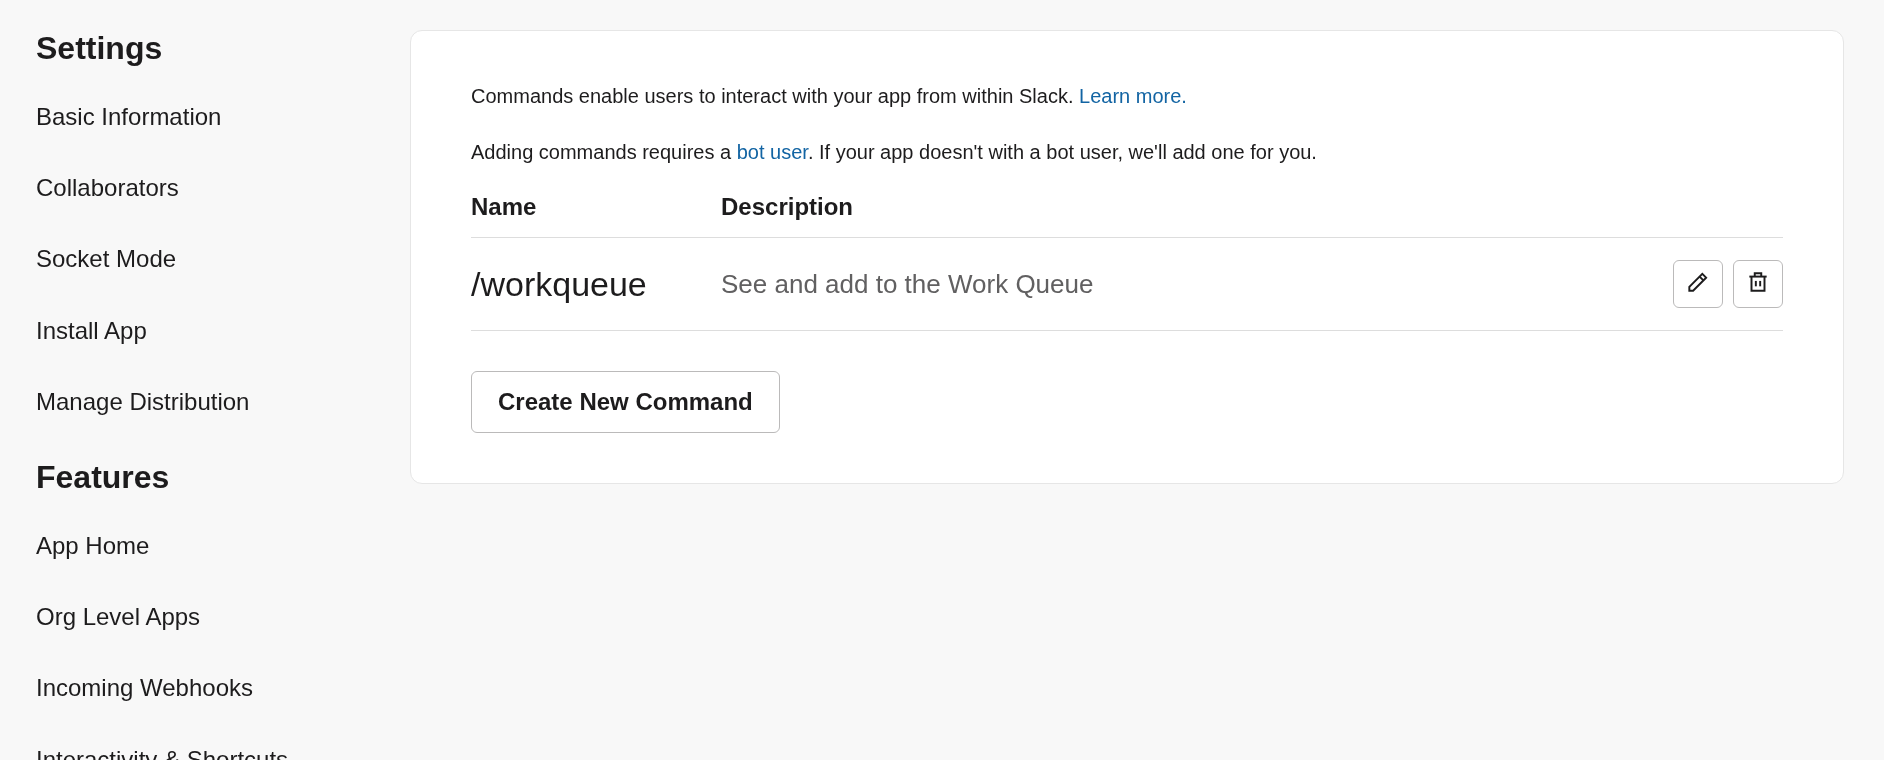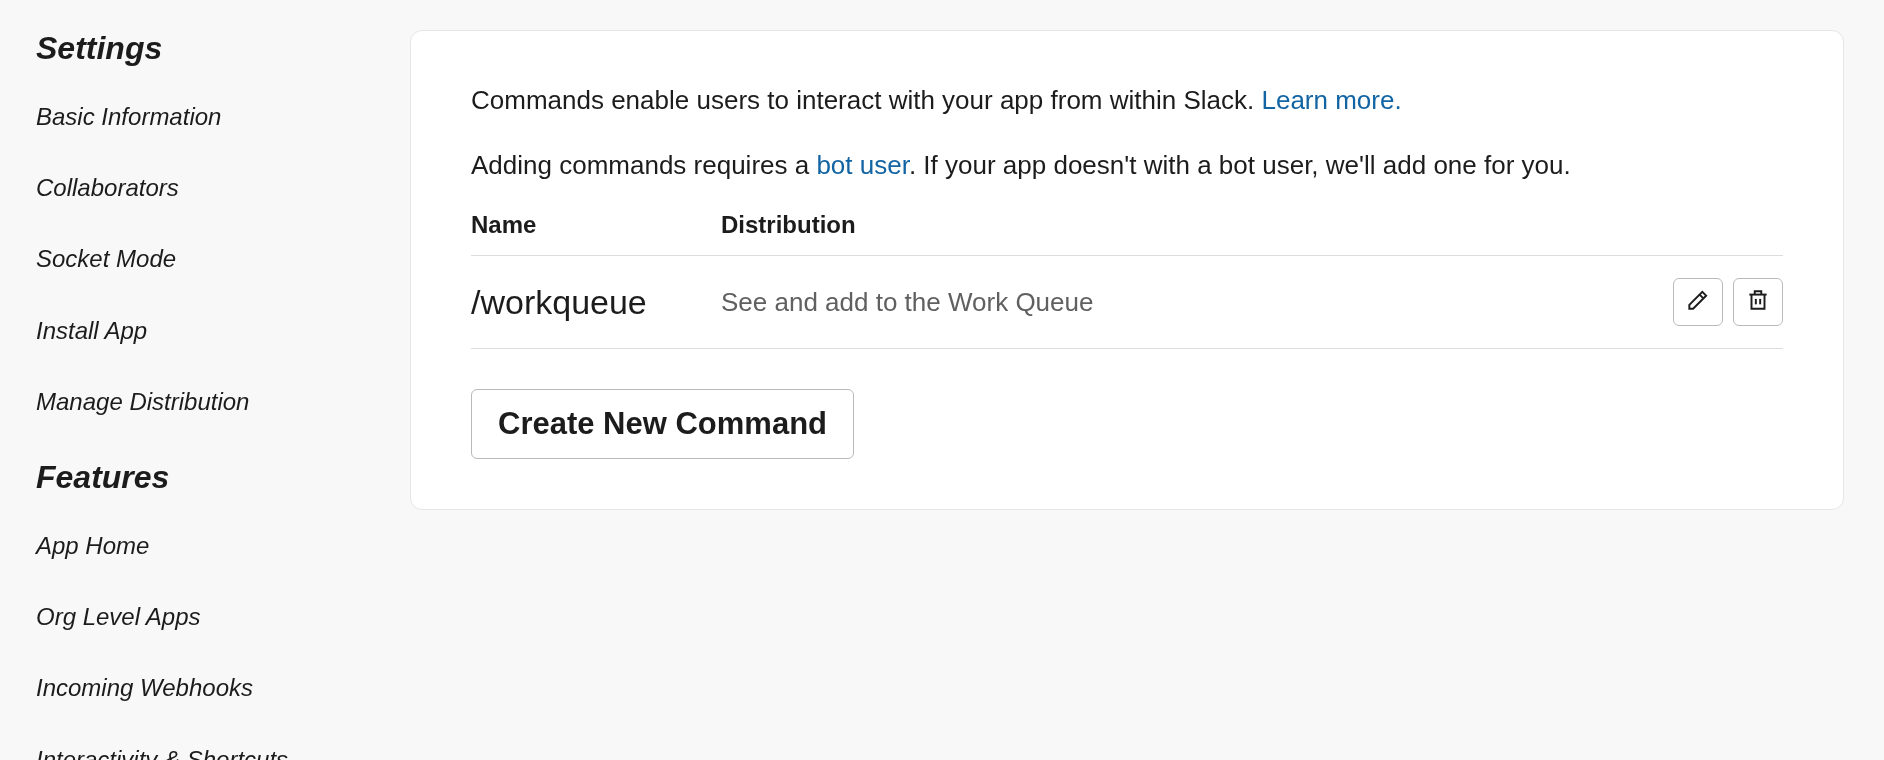--- a/index.html
+++ b/index.html
@@ -12,21 +12,20 @@
       background: #f8f8f8;
       color: #1d1c1d;
       width: 1884px;
       height: 760px;
       display: flex;
       padding: 30px 0 0 30px;
     }
     .sidebar {
       width: 380px;
       flex-shrink: 0;
-      font-style: italic;
     }
     .sidebar-section-title {
       font-size: 32px;
       font-weight: 800;
       color: #1d1c1d;
       margin-bottom: 24px;
       padding-left: 6px;
     }
     .sidebar-item {
       font-size: 24px;
@@ -58,21 +57,21 @@
       padding-right: 40px;
     }
     .card {
       background: #ffffff;
       border: 1px solid #e6e6e6;
       border-radius: 12px;
       padding: 50px 60px 50px 60px;
       max-width: 1460px;
     }
     .intro-text {
-      font-size: 26px;
+      font-size: 20px;
       color: #1d1c1d;
       line-height: 1.5;
       margin-bottom: 26px;
     }
     .intro-text a, .link {
       color: #1264a3;
       text-decoration: none;
       cursor: pointer;
     }
     .table {
@@ -133,21 +132,21 @@
     }
     .icon-btn svg {
       width: 26px;
       height: 26px;
       stroke: #1d1c1d;
       fill: none;
       stroke-width: 1.8;
     }
     .create-btn {
       margin-top: 40px;
-      font-size: 31px;
+      font-size: 24px;
       font-weight: 700;
       color: #1d1c1d;
       background: #ffffff;
       border: 1px solid #bbbaba;
       border-radius: 6px;
       padding: 16px 26px;
       cursor: pointer;
     }
   </style>
 </head>
@@ -184,21 +183,21 @@
       <span>Commands enable users to interact with your app from within Slack. </span><a class="link">Learn more.</a>
     </p>
 
     <p class="intro-text">
       <span>Adding commands requires a </span><a class="link">bot user</a><span>. If your app doesn't with a bot user, we'll add one for you.</span>
     </p>
 
     <div class="table">
       <div class="thead">
         <div class="th col-name">Name</div>
-        <div class="th col-desc">Distribution</div>
+        <div class="th col-desc">Description</div>
         <div class="col-actions"></div>
       </div>
 
       <div class="trow">
         <div class="td-name">/workqueue</div>
         <div class="td-desc">See and add to the Work Queue</div>
         <div class="col-actions">
           <div class="icon-btn">
             <span>
               <svg viewBox="0 0 24 24">

